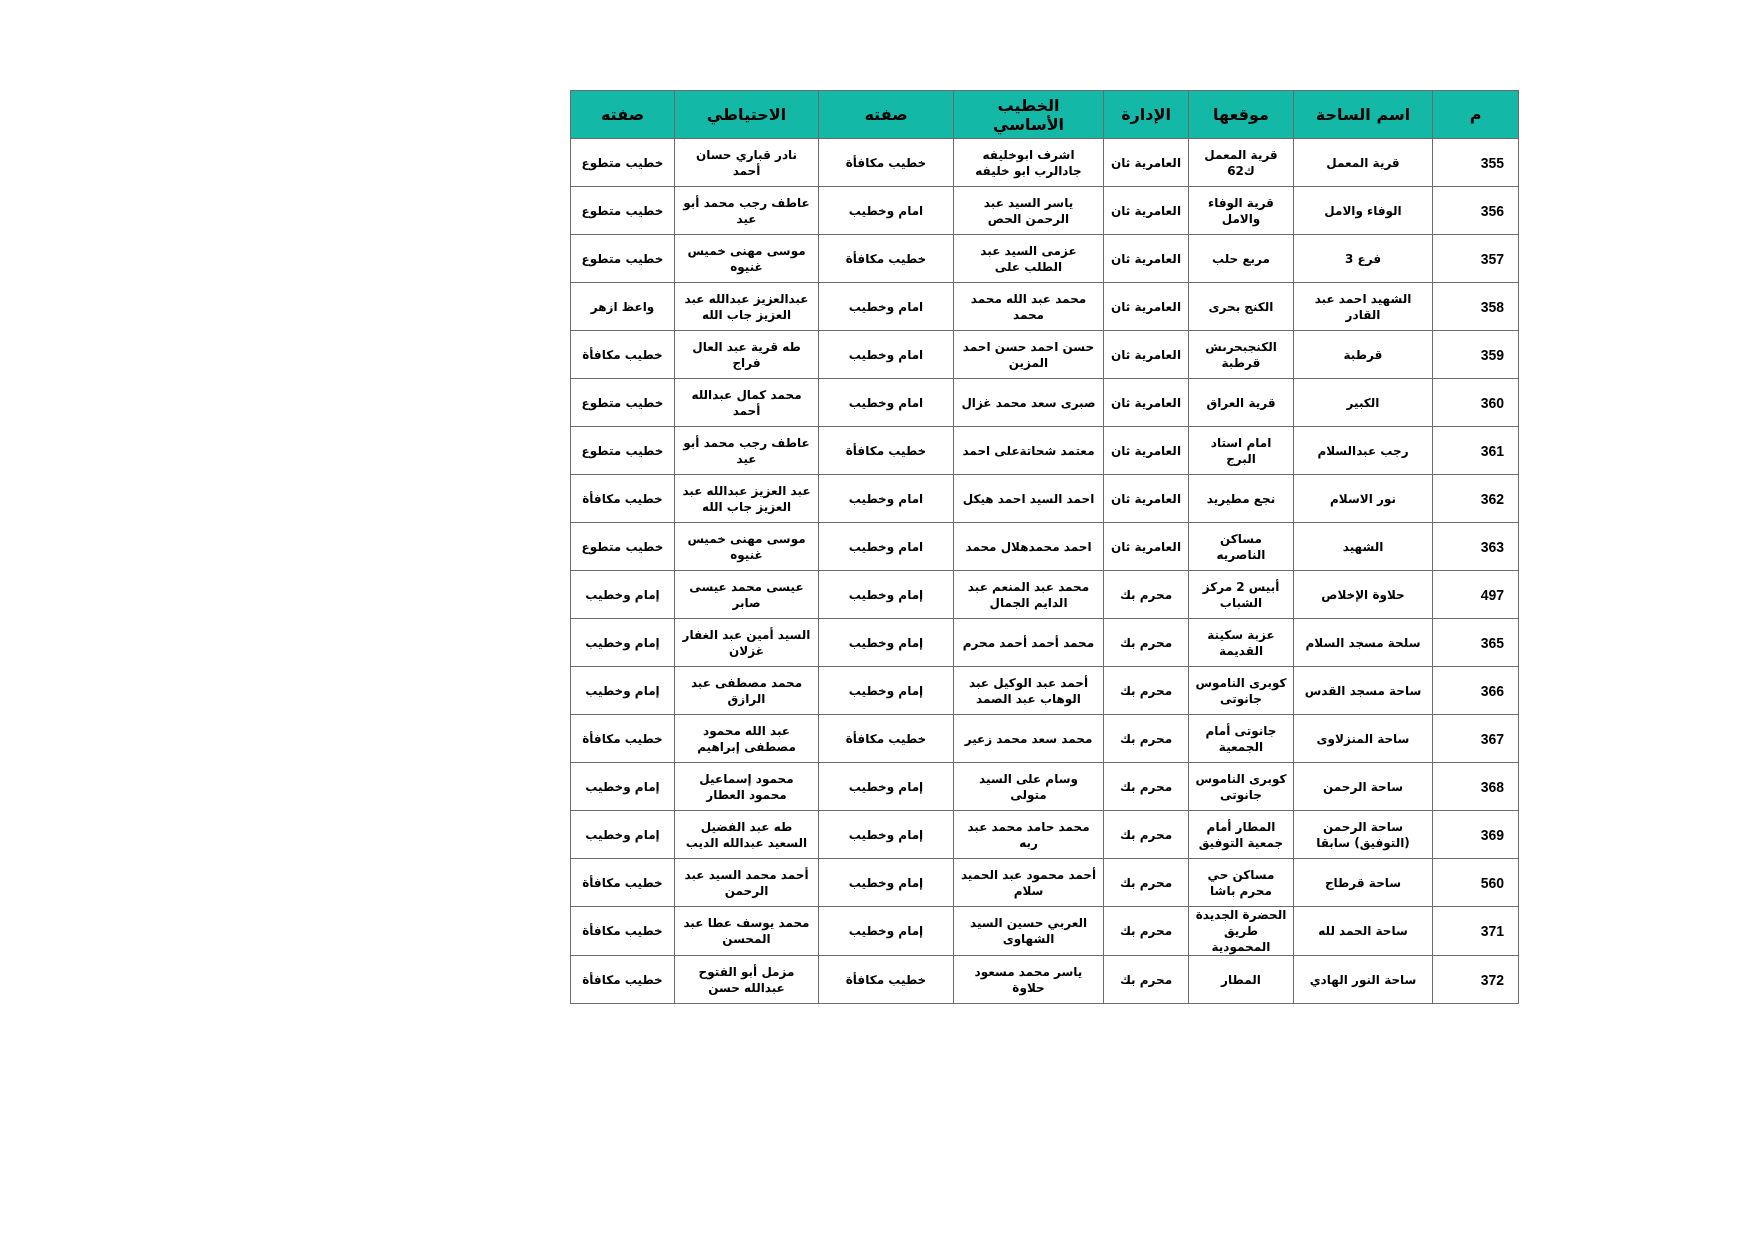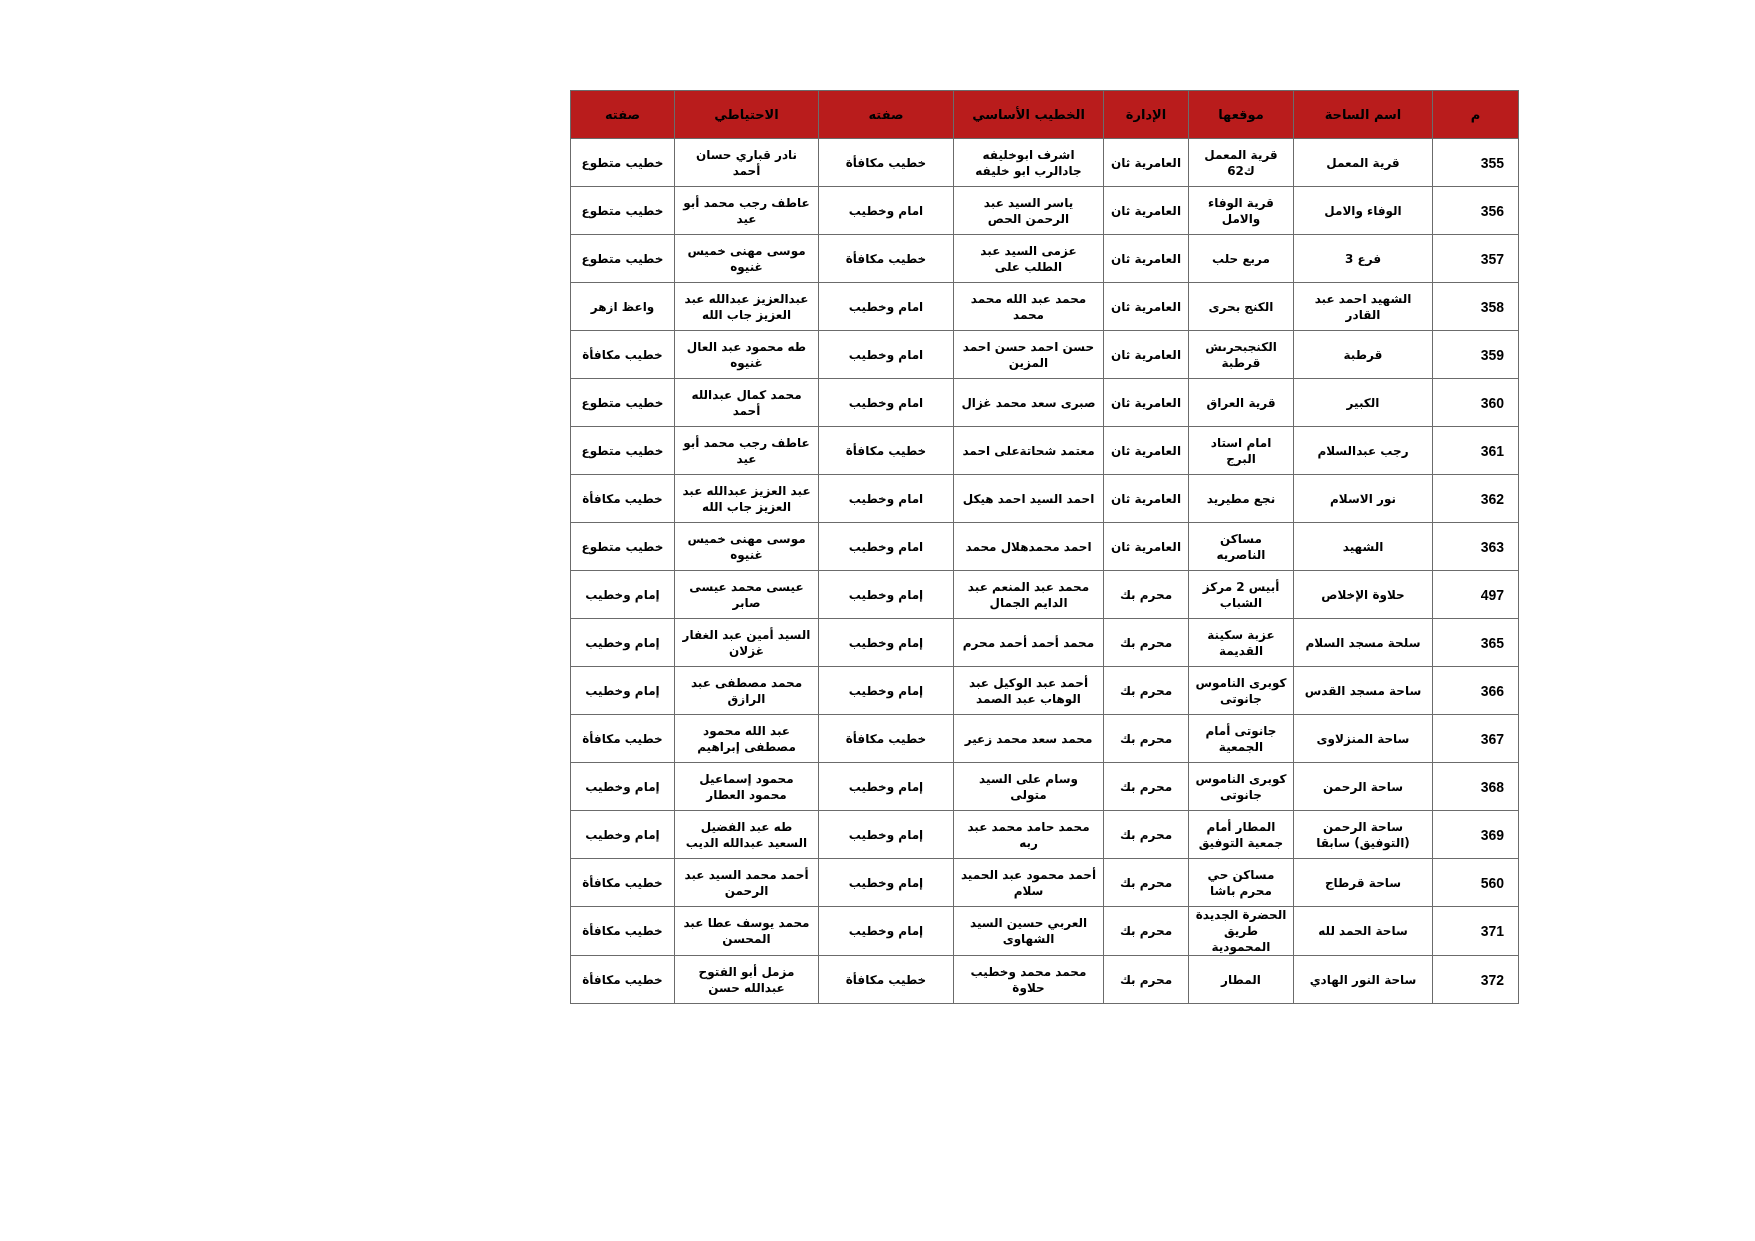--- a/index.html
+++ b/index.html
@@ -31,23 +31,23 @@
     }
     table.roster th, table.roster td {
       border: 1.5px solid #6b6b6b;
       text-align: center;
       vertical-align: middle;
       color: #000;
       padding: 0 6px;
       overflow: hidden;
     }
     table.roster th {
-      background: #b91c1c;
+      background: #14b8a6;
       height: 47px;
-      font-size: 13px;
+      font-size: 16px;
       font-weight: bold;
     }
     table.roster td {
       height: 47px;
       font-size: 12px;
       font-weight: bold;
       line-height: 16px;
     }
     table.roster td.num {
       font-size: 14px;
@@ -153,21 +153,21 @@
 
   <tr>
     <td class="num">
             <span>359</span>
           </td>
     <td>قرطبة</td>
     <td>الكنجبحرىش قرطبة</td>
     <td>العامرية ثان</td>
     <td>حسن احمد حسن احمد المزين</td>
     <td>امام وخطيب</td>
-    <td>طه محمود عبد العال غنيوه</td>
+    <td>طه قرية عبد العال فراج</td>
     <td>خطيب مكافأة</td>
   </tr>
 
   <tr>
     <td class="num">
             <span>360</span>
           </td>
     <td>الكبير</td>
     <td>قرية العراق</td>
     <td>العامرية ثان</td>
@@ -320,20 +320,20 @@
     <td>خطيب مكافأة</td>
   </tr>
 
   <tr>
     <td class="num">
             <span>372</span>
           </td>
     <td>ساحة  النور الهادي</td>
     <td>المطار</td>
     <td>محرم بك</td>
-    <td>محمد محمد وخطيب حلاوة</td>
+    <td>ياسر محمد مسعود حلاوة</td>
     <td>خطيب مكافأة</td>
     <td>مزمل أبو الفتوح عبدالله حسن</td>
     <td>خطيب مكافأة</td>
   </tr>
 </tbody>
   </table>
 </div>
 
 </body></html>

